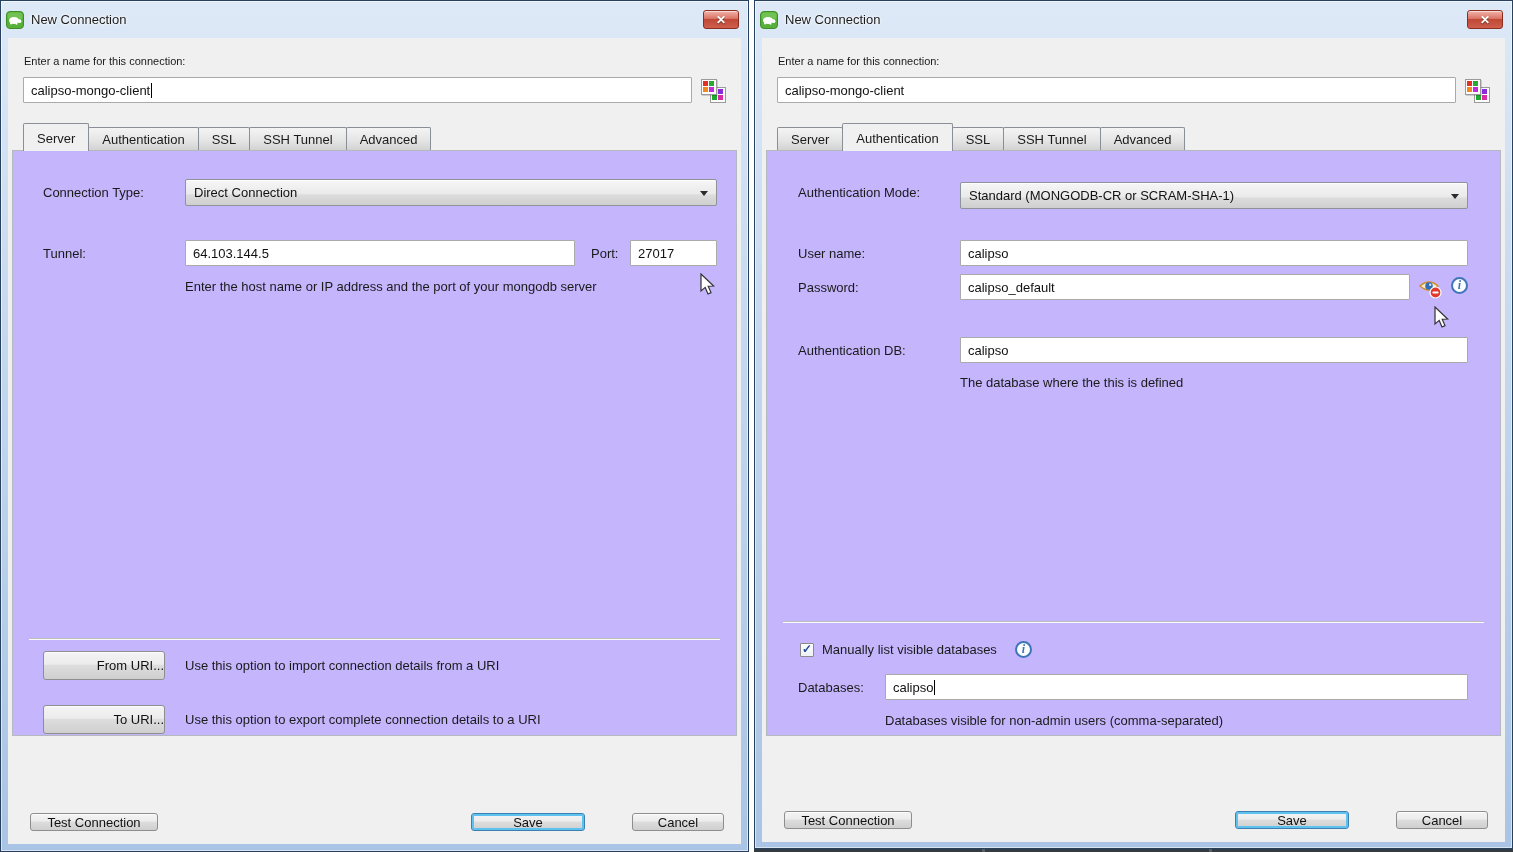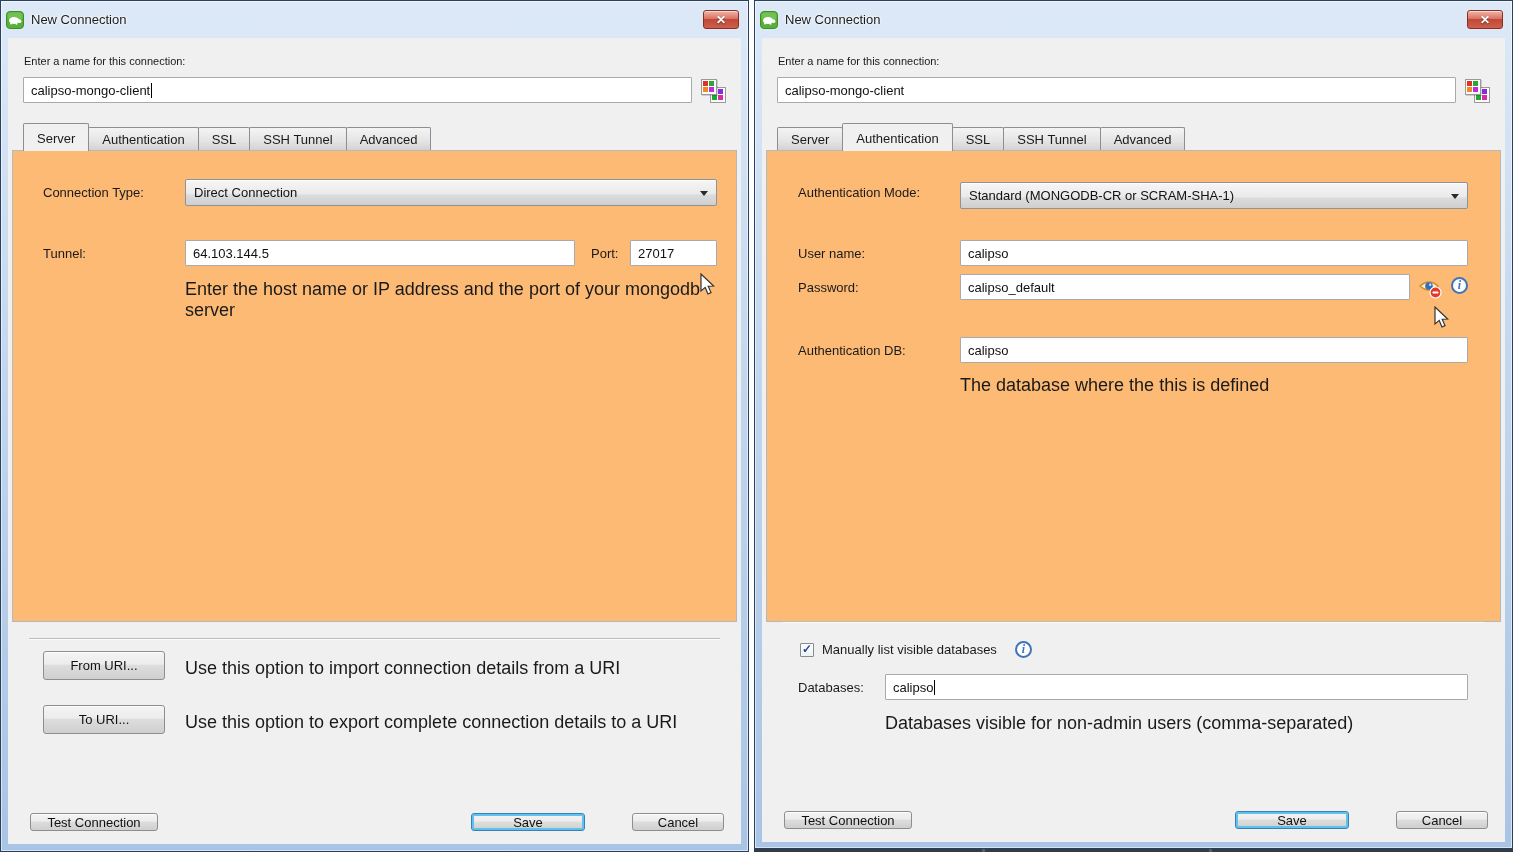--- a/index.html
+++ b/index.html
@@ -41,43 +41,43 @@
 
   .tab-strip { display:flex; align-items:flex-end; margin:20px 0 0 15px;
                position:relative; z-index:2; }
   .tab { height:23px; padding:0 13px; font-size:13px; color:#1a1a1a;
          display:flex; align-items:center;
          background:linear-gradient(180deg,#f4f4f4 0%,#e4e4e4 60%,#d2d2d2 100%);
          border:1px solid #8a8e96; border-bottom:none; margin-right:-1px;
          border-radius:2px 2px 0 0; cursor:default; }
   .tab.active { height:28px; background:#f0f0f0; position:relative; z-index:3;
                 margin-bottom:-1px; padding-top:2px; }
-  .tab-pane { position:relative; margin:0 4px; height:472px;
-              border:1px solid #b4b9c0; background:#fdba74; }
+  .tab-pane { position:relative; margin:0 4px; height:586px;
+              border:1px solid #b4b9c0; background:#c4b5fd; }
 
   .abs { position:absolute; }
   .lbl { font-size:13px; color:#1a1a1a; }
-  .hint { font-size:18px; color:#1a1a1a; }
+  .hint { font-size:13px; color:#1a1a1a; }
 
   .select { height:27px; border:1px solid #8e9299; border-radius:2px;
             background:linear-gradient(180deg,#f6f6f6 0%,#eaeaea 55%,#dcdcdc 60%,#cfcfcf 100%);
             display:flex; align-items:center; padding:0 24px 0 8px; font-size:13px;
             color:#111; position:relative; cursor:default;
             box-shadow:inset 0 1px 0 rgba(255,255,255,.8); }
   .select .arrow { position:absolute; right:8px; top:11px; width:0; height:0;
                    border-left:4px solid transparent; border-right:4px solid transparent;
                    border-top:5px solid #2b2b2b; }
 
   .divider { border-top:1px solid #bdbdbd; border-bottom:1px solid #fbfbfb; height:2px; }
 
   .btn { height:18px; border:1px solid #8e8e8e; border-radius:3px; font-size:13px;
          color:#111; display:flex; align-items:center; justify-content:center;
          background:linear-gradient(180deg,#f4f4f4 0%,#ececec 45%,#dddddd 50%,#cfcfcf 100%);
          box-shadow:inset 0 1px 0 rgba(255,255,255,.8); cursor:default; }
-  .btn.small { height:29px; }
+  .btn.small { height:29px;justify-content:flex-end; }
   .btn.default { border:1px solid #3c7fb1;
                  box-shadow:inset 0 0 0 2px #5ec1ef, inset 0 1px 0 rgba(255,255,255,.7); }
 
   .footer { position:absolute; left:22px; right:17px; bottom:13px;
             display:flex; align-items:center; }
   .footer .test  { width:128px; }
   .footer .save  { width:114px; margin-left:auto; }
   .footer .cancel{ width:92px;  margin-left:47px; }
 
   .link { font-size:13px; color:#0b5cbd; text-decoration:underline; cursor:pointer; }

